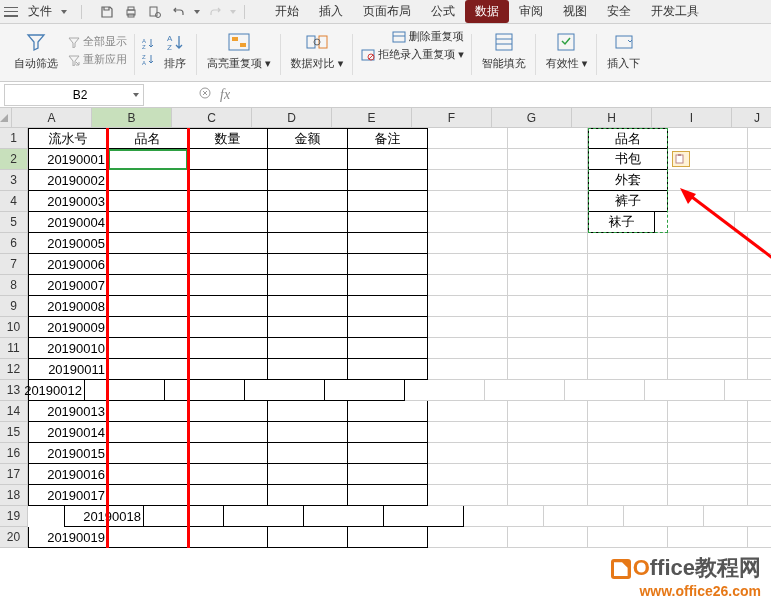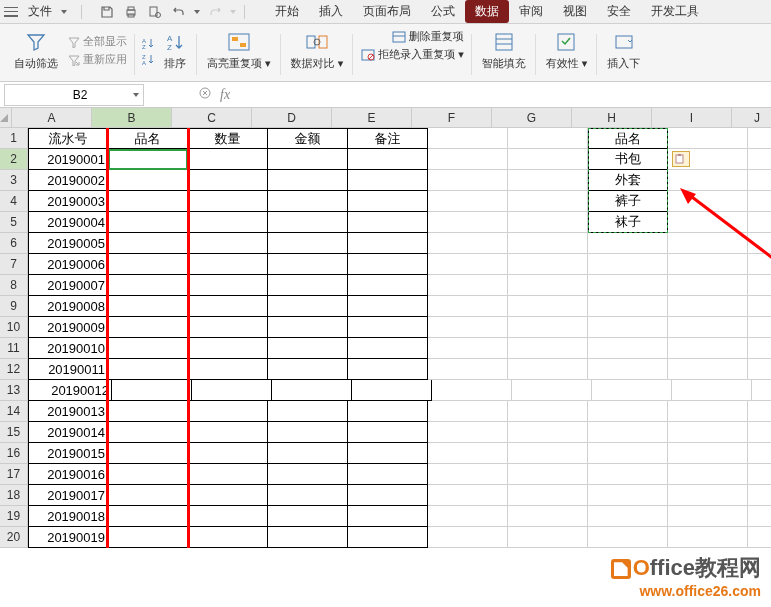--- a/index.html
+++ b/index.html
@@ -377,21 +377,21 @@
           <div class="cell" style="width: 51px;"></div>
         </div>
         <div class="cell-row">
           <div class="cell num" style="width: 80px; border-right: 1px solid rgb(0, 0, 0); border-bottom: 1px solid rgb(0, 0, 0); border-left: 1px solid rgb(0, 0, 0);">20190004</div>
           <div class="cell" style="width: 80px; border-right: 1px solid rgb(0, 0, 0); border-bottom: 1px solid rgb(0, 0, 0);"></div>
           <div class="cell" style="width: 80px; border-right: 1px solid rgb(0, 0, 0); border-bottom: 1px solid rgb(0, 0, 0);"></div>
           <div class="cell" style="width: 80px; border-right: 1px solid rgb(0, 0, 0); border-bottom: 1px solid rgb(0, 0, 0);"></div>
           <div class="cell" style="width: 80px; border-right: 1px solid rgb(0, 0, 0); border-bottom: 1px solid rgb(0, 0, 0);"></div>
           <div class="cell" style="width: 80px;"></div>
           <div class="cell" style="width: 80px;"></div>
-          <div class="cell hdr" style="width: 80px; border-right: 1px solid rgb(0, 0, 0); border-bottom: 1px solid rgb(0, 0, 0); border-left: 1px solid rgb(0, 0, 0);">袜子</div>
+          <div class="cell hdr" style="width: 67px; border-right: 1px solid rgb(0, 0, 0); border-bottom: 1px solid rgb(0, 0, 0); border-left: 1px solid rgb(0, 0, 0);">袜子</div>
           <div class="cell" style="width: 80px;"></div>
           <div class="cell" style="width: 51px;"></div>
         </div>
         <div class="cell-row">
           <div class="cell num" style="width: 80px; border-right: 1px solid rgb(0, 0, 0); border-bottom: 1px solid rgb(0, 0, 0); border-left: 1px solid rgb(0, 0, 0);">20190005</div>
           <div class="cell" style="width: 80px; border-right: 1px solid rgb(0, 0, 0); border-bottom: 1px solid rgb(0, 0, 0);"></div>
           <div class="cell" style="width: 80px; border-right: 1px solid rgb(0, 0, 0); border-bottom: 1px solid rgb(0, 0, 0);"></div>
           <div class="cell" style="width: 80px; border-right: 1px solid rgb(0, 0, 0); border-bottom: 1px solid rgb(0, 0, 0);"></div>
           <div class="cell" style="width: 80px; border-right: 1px solid rgb(0, 0, 0); border-bottom: 1px solid rgb(0, 0, 0);"></div>
           <div class="cell" style="width: 80px;"></div>
@@ -466,21 +466,21 @@
           <div class="cell" style="width: 80px; border-right: 1px solid rgb(0, 0, 0); border-bottom: 1px solid rgb(0, 0, 0);"></div>
           <div class="cell" style="width: 80px; border-right: 1px solid rgb(0, 0, 0); border-bottom: 1px solid rgb(0, 0, 0);"></div>
           <div class="cell" style="width: 80px; border-right: 1px solid rgb(0, 0, 0); border-bottom: 1px solid rgb(0, 0, 0);"></div>
           <div class="cell" style="width: 80px;"></div>
           <div class="cell" style="width: 80px;"></div>
           <div class="cell" style="width: 80px;"></div>
           <div class="cell" style="width: 80px;"></div>
           <div class="cell" style="width: 51px;"></div>
         </div>
         <div class="cell-row">
-          <div class="cell num" style="width: 84px; border-right: 1px solid rgb(0, 0, 0); border-bottom: 1px solid rgb(0, 0, 0); border-left: 1px solid rgb(0, 0, 0);">20190012</div>
+          <div class="cell num" style="width: 57px; border-right: 1px solid rgb(0, 0, 0); border-bottom: 1px solid rgb(0, 0, 0); border-left: 1px solid rgb(0, 0, 0);">20190012</div>
           <div class="cell" style="width: 80px; border-right: 1px solid rgb(0, 0, 0); border-bottom: 1px solid rgb(0, 0, 0);"></div>
           <div class="cell" style="width: 80px; border-right: 1px solid rgb(0, 0, 0); border-bottom: 1px solid rgb(0, 0, 0);"></div>
           <div class="cell" style="width: 80px; border-right: 1px solid rgb(0, 0, 0); border-bottom: 1px solid rgb(0, 0, 0);"></div>
           <div class="cell" style="width: 80px; border-right: 1px solid rgb(0, 0, 0); border-bottom: 1px solid rgb(0, 0, 0);"></div>
           <div class="cell" style="width: 80px;"></div>
           <div class="cell" style="width: 80px;"></div>
           <div class="cell" style="width: 80px;"></div>
           <div class="cell" style="width: 80px;"></div>
           <div class="cell" style="width: 51px;"></div>
         </div>
@@ -538,21 +538,21 @@
           <div class="cell" style="width: 80px; border-right: 1px solid rgb(0, 0, 0); border-bottom: 1px solid rgb(0, 0, 0);"></div>
           <div class="cell" style="width: 80px; border-right: 1px solid rgb(0, 0, 0); border-bottom: 1px solid rgb(0, 0, 0);"></div>
           <div class="cell" style="width: 80px; border-right: 1px solid rgb(0, 0, 0); border-bottom: 1px solid rgb(0, 0, 0);"></div>
           <div class="cell" style="width: 80px;"></div>
           <div class="cell" style="width: 80px;"></div>
           <div class="cell" style="width: 80px;"></div>
           <div class="cell" style="width: 80px;"></div>
           <div class="cell" style="width: 51px;"></div>
         </div>
         <div class="cell-row">
-          <div class="cell num" style="width: 80px; border-right: 1px solid rgb(0, 0, 0); border-bottom: 1px solid rgb(0, 0, 0); border-left: 1px solid rgb(0, 0, 0);">20190018</div>
+          <div class="cell num" style="width: 80px; border-right: 1px solid rgb(0, 0, 0); border-bottom: 1px solid rgb(0, 0, 0); border-left: 1px solid rgb(0, 0, 0); margin-left: 36px;">20190018</div>
           <div class="cell" style="width: 80px; border-right: 1px solid rgb(0, 0, 0); border-bottom: 1px solid rgb(0, 0, 0);"></div>
           <div class="cell" style="width: 80px; border-right: 1px solid rgb(0, 0, 0); border-bottom: 1px solid rgb(0, 0, 0);"></div>
           <div class="cell" style="width: 80px; border-right: 1px solid rgb(0, 0, 0); border-bottom: 1px solid rgb(0, 0, 0);"></div>
           <div class="cell" style="width: 80px; border-right: 1px solid rgb(0, 0, 0); border-bottom: 1px solid rgb(0, 0, 0);"></div>
           <div class="cell" style="width: 80px;"></div>
           <div class="cell" style="width: 80px;"></div>
           <div class="cell" style="width: 80px;"></div>
           <div class="cell" style="width: 80px;"></div>
           <div class="cell" style="width: 51px;"></div>
         </div>

